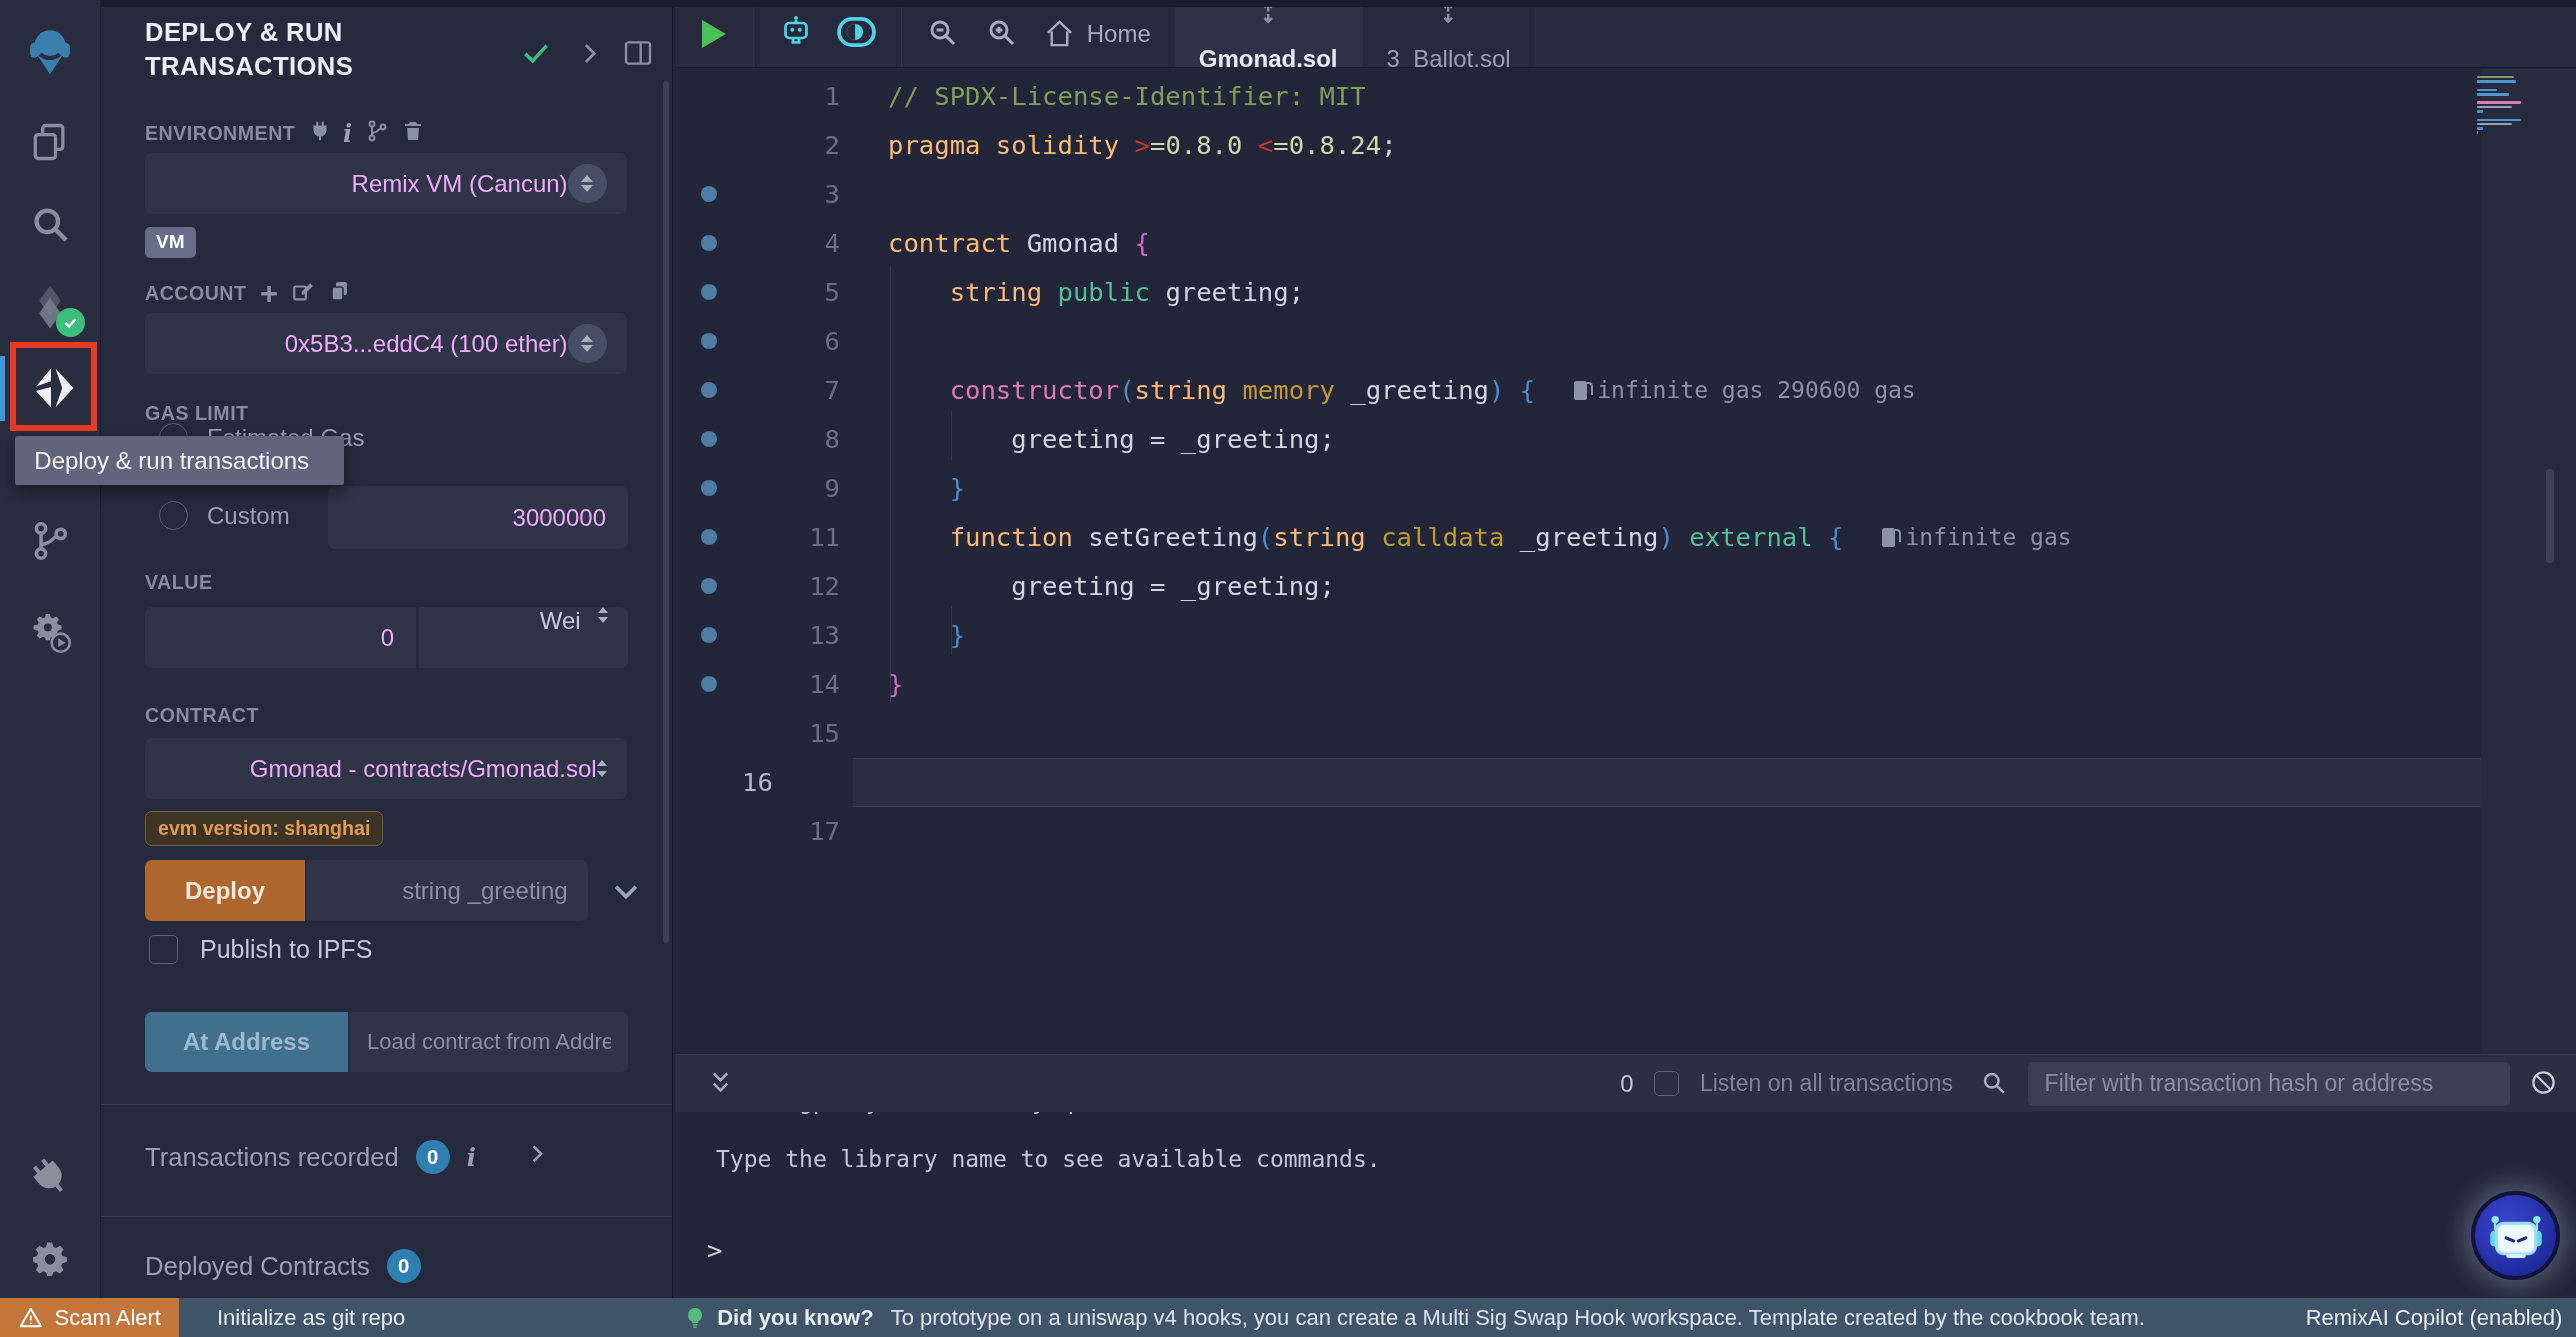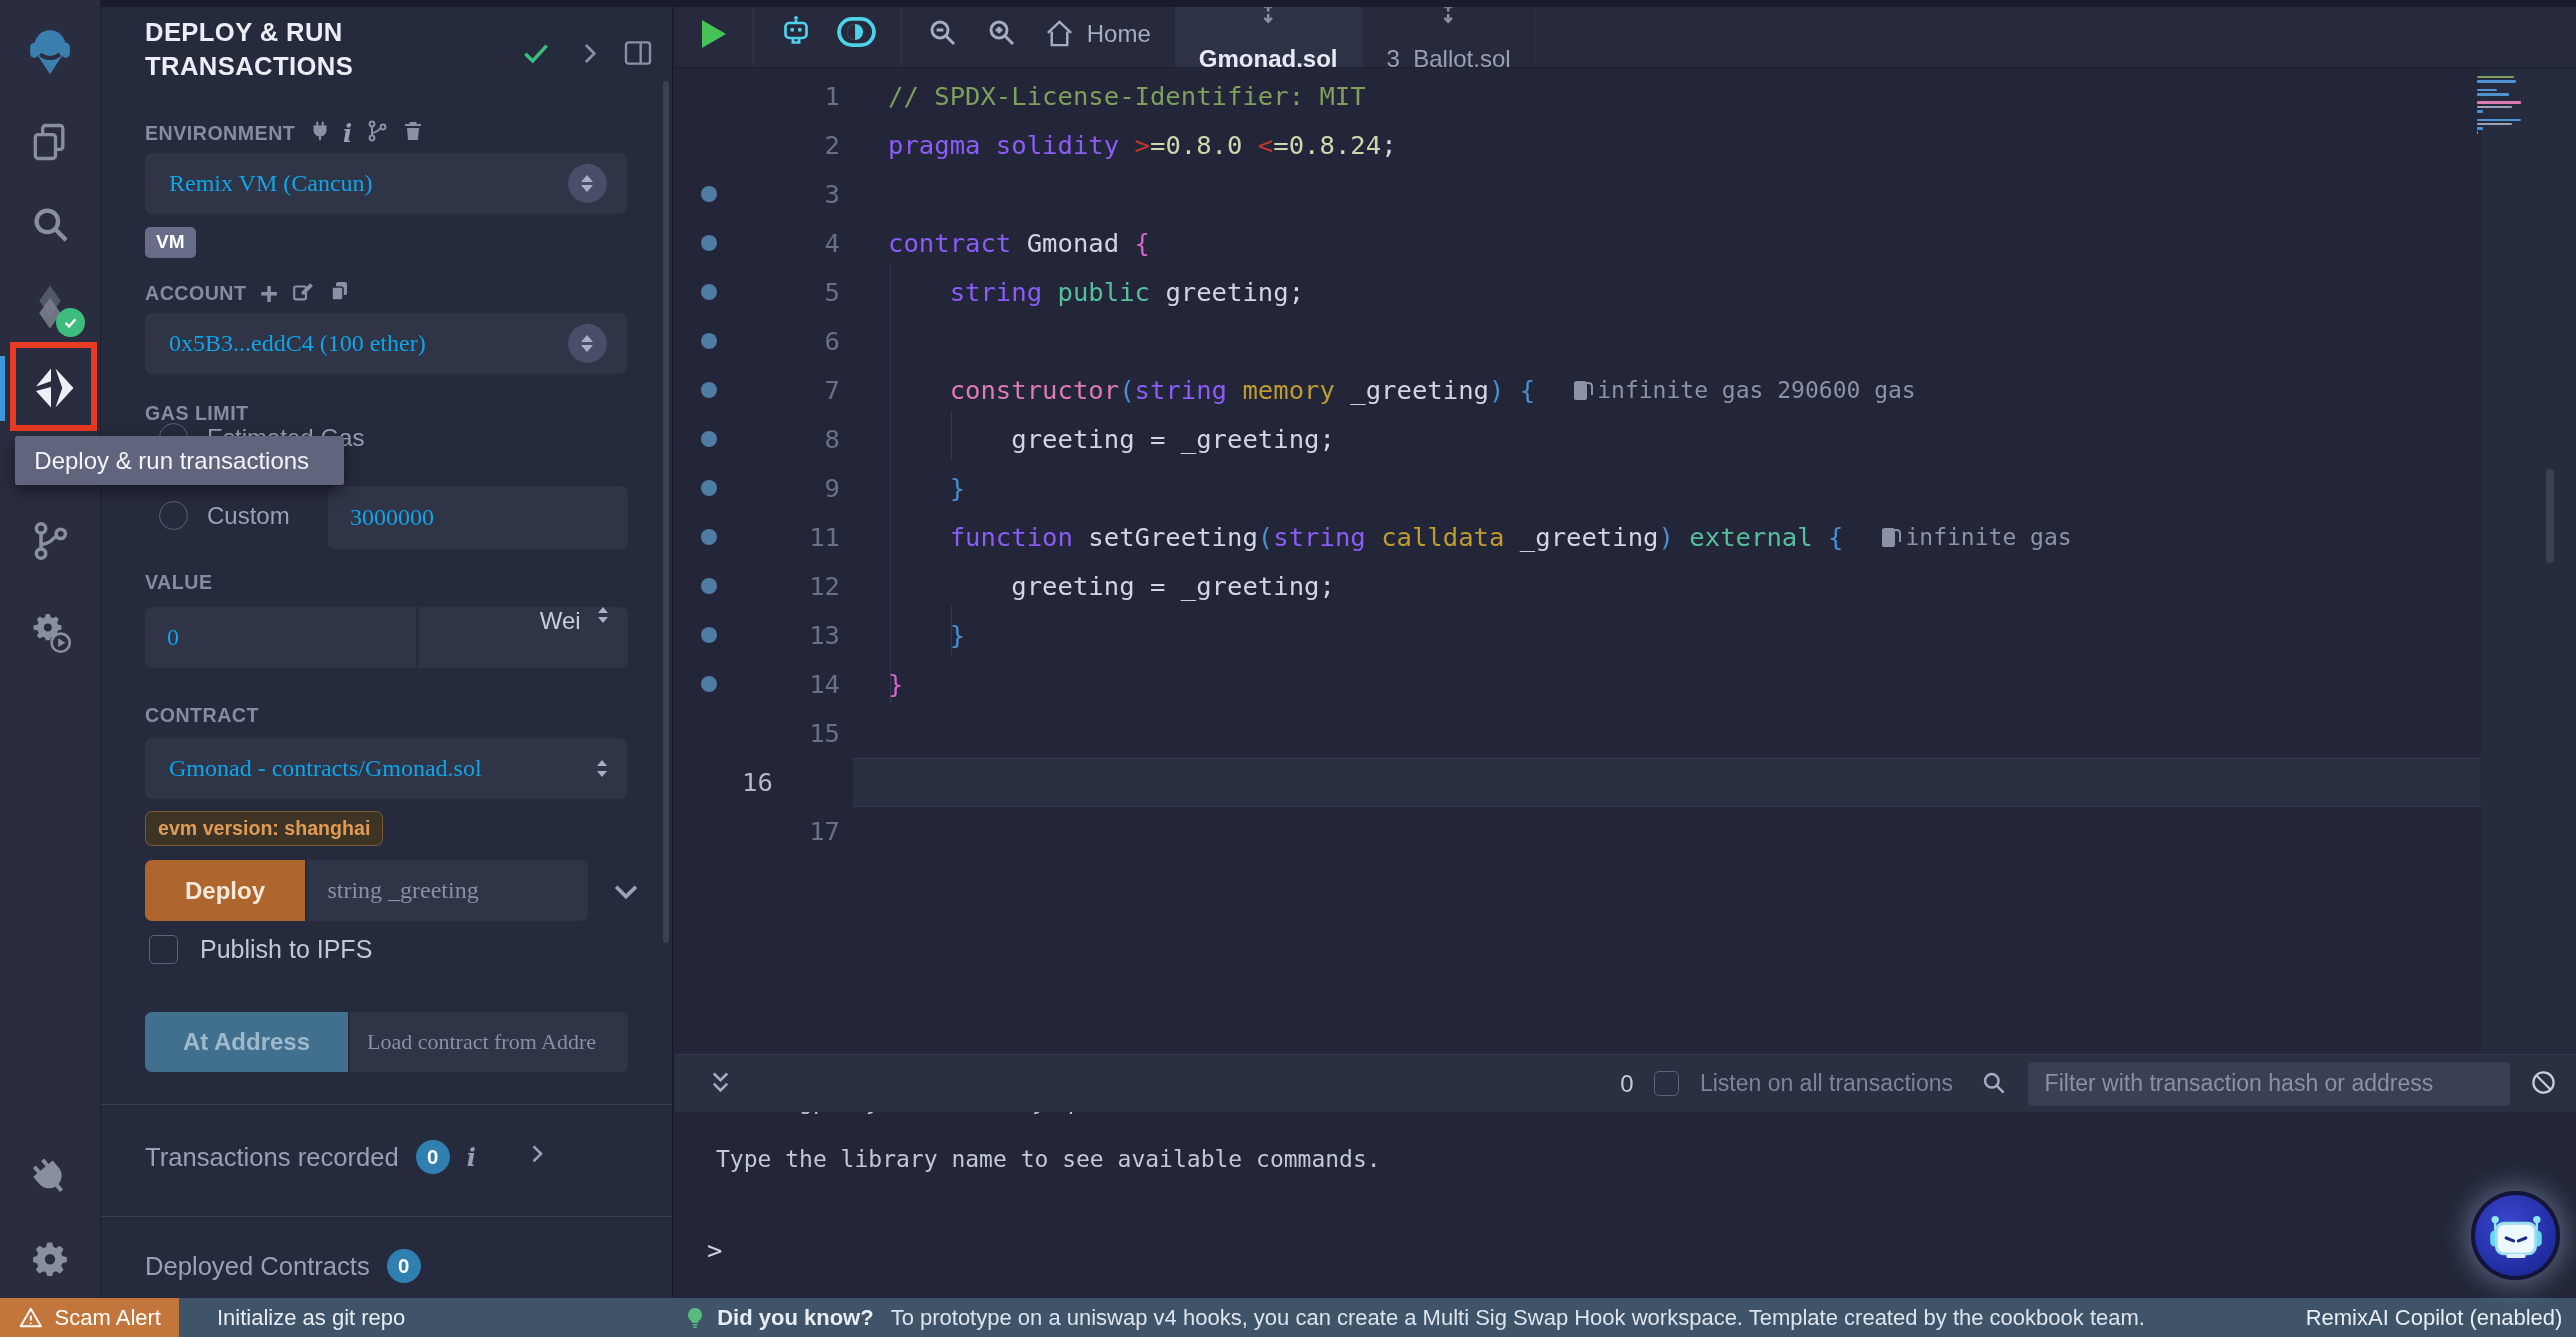--- a/index.html
+++ b/index.html
@@ -20,22 +20,22 @@
 
   
   .panel { position:absolute; left:101px; top:0; bottom:39px; width:572px; background:#262a3d;
            border-right:0.9px solid #14172a; z-index:5; }
   .panel .title { position:absolute; left:44px; top:15.3px; width:366px; font-size:25.6px; line-height:34px;
                   font-weight:600; color:#eceef5; letter-spacing:0.4px; }
   .hdr-ic { position:absolute; top:37px; color:#8a90a5; }
   .lbl { position:absolute; left:44px; font-size:19.6px; font-weight:600; color:#868ca2; letter-spacing:0.5px;
          display:flex; align-items:center; gap:13.6px;justify-content:space-between; }
   .lbl .ics { display:flex; align-items:center; gap:12px; color:#8a90a5; }
-  .sel, .inp { background:#2f3447; border:none; border-radius:6.8px; color:#0ea5e9; font-size:24px;
-               font-family:Liberation Serif, serif; }
+  .sel, .inp { background:#2f3447; border:none; border-radius:6.8px; color:#f0abfc; font-size:24px;
+               font-family:Liberation Sans, sans-serif;text-align:right; }
   .sel { position:absolute; left:44px; width:482px; height:61px; display:flex; align-items:center;
          padding:0 20.4px 0 24px; }
   .sel .val { flex:1; white-space:nowrap; overflow:hidden; }
   .chev-circle { width:39px; height:39px; border-radius:50%; background:#484e68; display:flex; flex-direction:column;
                  align-items:center; justify-content:center; flex:none; }
   .tri-u { width:0; height:0; border-left:6px solid transparent; border-right:6px solid transparent;
            border-bottom:7.7px solid #a9afc4; margin-bottom:3.4px; }
   .tri-d { width:0; height:0; border-left:6px solid transparent; border-right:6px solid transparent;
            border-top:7.7px solid #a9afc4; }
   .tri-u.sm { border-left-width:5.1px; border-right-width:5.1px; border-bottom-width:6.8px; margin-bottom:4.3px; }
@@ -88,21 +88,21 @@
   .guide { position:absolute; width:0.9px; background:#34394f; }
   #code-lines { position:absolute; left:0; top:2.6px; right:0; }
   .code-line { position:relative; height:49px; display:flex; align-items:center;
                font-family:"DejaVu Sans Mono",monospace; font-size:25.6px; }
   .code-line .hl { position:absolute; left:178px; right:95px; top:0; bottom:0; background:#292e41;
                    border-top:0.9px solid #383d55; border-bottom:0.9px solid #383d55; }
   .gdot { position:absolute; left:25.6px; width:16px; height:16px; border-radius:50%; background:#4e7ca3; }
   .ln { display:inline-block; width:165px; text-align:right; color:#6a7085; flex:none; position:relative; }
   .ln.active { color:#b4bacb;text-align:center; }
   .ctext { margin-left:48px; white-space:pre; position:relative; }
-  .tk-com{color:#7f9f5c} .tk-kw{color:#8b5cf6} .tk-op{color:#c4372c} .tk-num{color:#ccd9ad}
+  .tk-com{color:#7f9f5c} .tk-kw{color:#fdba74} .tk-op{color:#c4372c} .tk-num{color:#ccd9ad}
   .tk-pl{color:#d2d6e2} .tk-mag{color:#d565cc} .tk-fn{color:#de7ab4} .tk-gold{color:#bf9b31}
   .tk-grn{color:#55bf99} .tk-brk{color:#4a8fd4}
   .gas { margin-left:39px; display:flex; align-items:center; gap:10.2px; color:#8d93a6; font-size:23px;
          font-family:"DejaVu Sans Mono",monospace; position:relative; }
   .pump { display:inline-block; width:12.8px; height:19px; background:#8d93a6; border-radius:2.6px; position:relative; }
   .pump::after { content:''; position:absolute; right:-6px; top:1.7px; width:4.3px; height:11px;
                  border-right:2.6px solid #8d93a6; border-top:2.6px solid #8d93a6; border-radius:0 4.3px 0 0; }
   .right-strip { position:absolute; right:0; top:0; bottom:0; width:95px; background:#272b3e; }
   #minimap { position:absolute; right:55px; top:6.8px; width:44px; }
   .mm-line { height:2.6px; margin-bottom:1.7px; border-radius:0.9px; }

